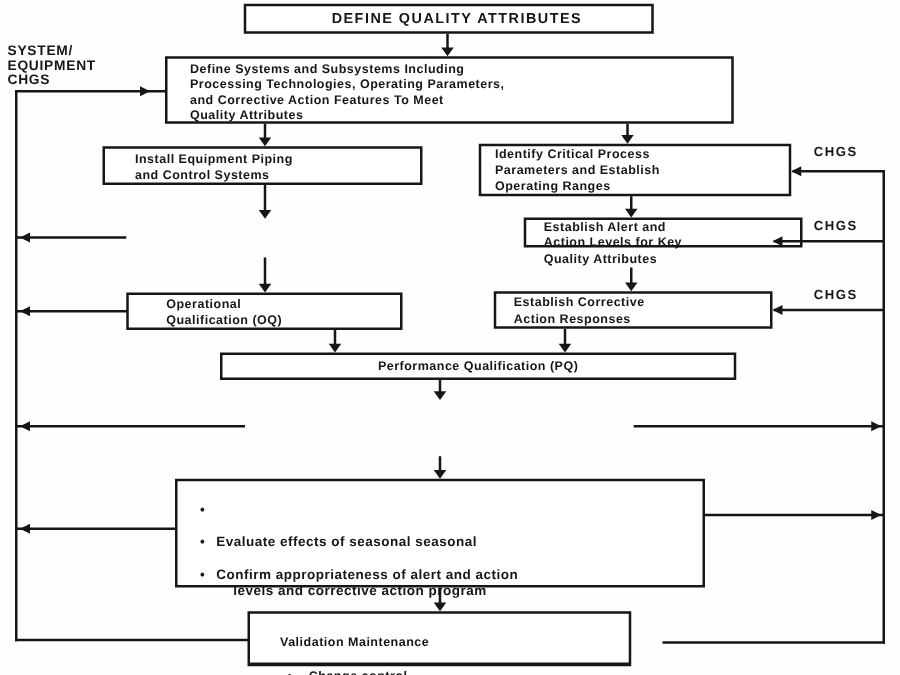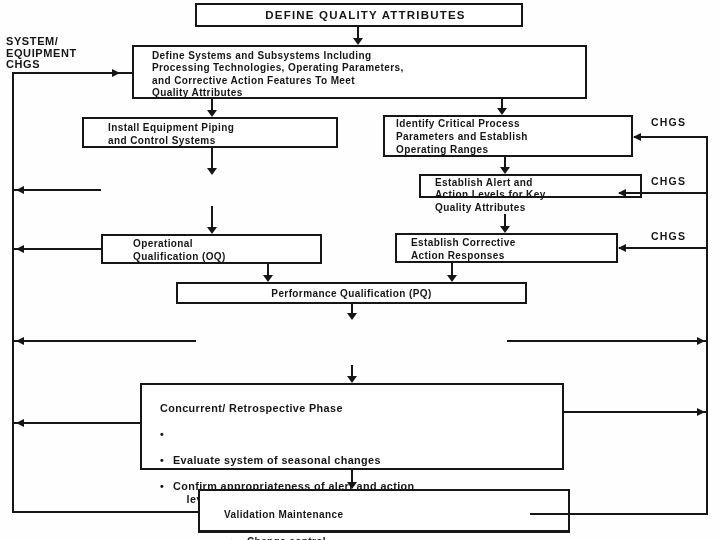--- a/index.html
+++ b/index.html
@@ -55,40 +55,39 @@
   <div class="box" style="left:395px;top:174px;width:223px;height:24px;padding:1px 0 0 14px;line-height:12.3px;margin-left:24px;">Establish Alert and
 Action Levels for Key
 Quality Attributes</div>
 
   <div class="box" style="left:395px;top:233px;width:223px;height:30px;padding:1px 0 0 14px;">Establish Corrective
 Action Responses</div>
 
   <div class="box" style="left:101px;top:234px;width:221px;height:30px;padding:1px 0 0 30px;">Operational
 Qualification (OQ)</div>
 
-  <div class="box center" style="left:176px;top:282px;width:351px;height:22px;padding-top:3px;">Performance Qualification (PQ)</div>
+  <div class="box center" style="left:176px;top:282px;width:413px;height:22px;padding-top:3px;">Performance Qualification (PQ)</div>
 
 
   <div class="box" style="left:140px;top:383px;width:424px;height:87px;padding:4px 0 0 0;line-height:13px;font-size:10.8px;">
-    <div class="btitle" style="padding-left:18px;">Concurrent/ Retrospective Phase</div>
     <div class="brow" style="padding-left:18px;">
       <span class="blt" style="width:13px;">•</span>
     </div>
     <div class="brow" style="padding-left:18px;">
       <span class="blt" style="width:13px;">•</span>
-      <span class="btxt">Evaluate system of seasonal changes</span>
+      <span class="btxt">Evaluate effects of seasonal seasonal</span>
     </div>
     <div class="brow" style="padding-left:18px;">
       <span class="blt" style="width:13px;">•</span>
       <span class="btxt">Confirm appropriateness of alert and action
     levels and corrective action program</span>
     </div>
   </div>
 
-  <div class="box" style="left:198px;top:489px;width:372px;height:44px;padding:3px 0 0 0;line-height:13.5px;border-bottom-width:3px;">
+  <div class="box" style="left:198px;top:489px;width:307px;height:44px;padding:3px 0 0 0;line-height:13.5px;border-bottom-width:3px;">
     <div class="btitle" style="padding-left:24px;">Validation Maintenance</div>
     <div class="brow" style="padding-left:30px;">
       <span class="blt" style="width:17px;">•</span>
       <span class="btxt">Change control</span>
     </div>
     
   </div>
 
   <div class="vline" style="left:357px;top:27px;height:12px;"></div>
   <div class="ad" style="left:353px;top:38px;"></div>

